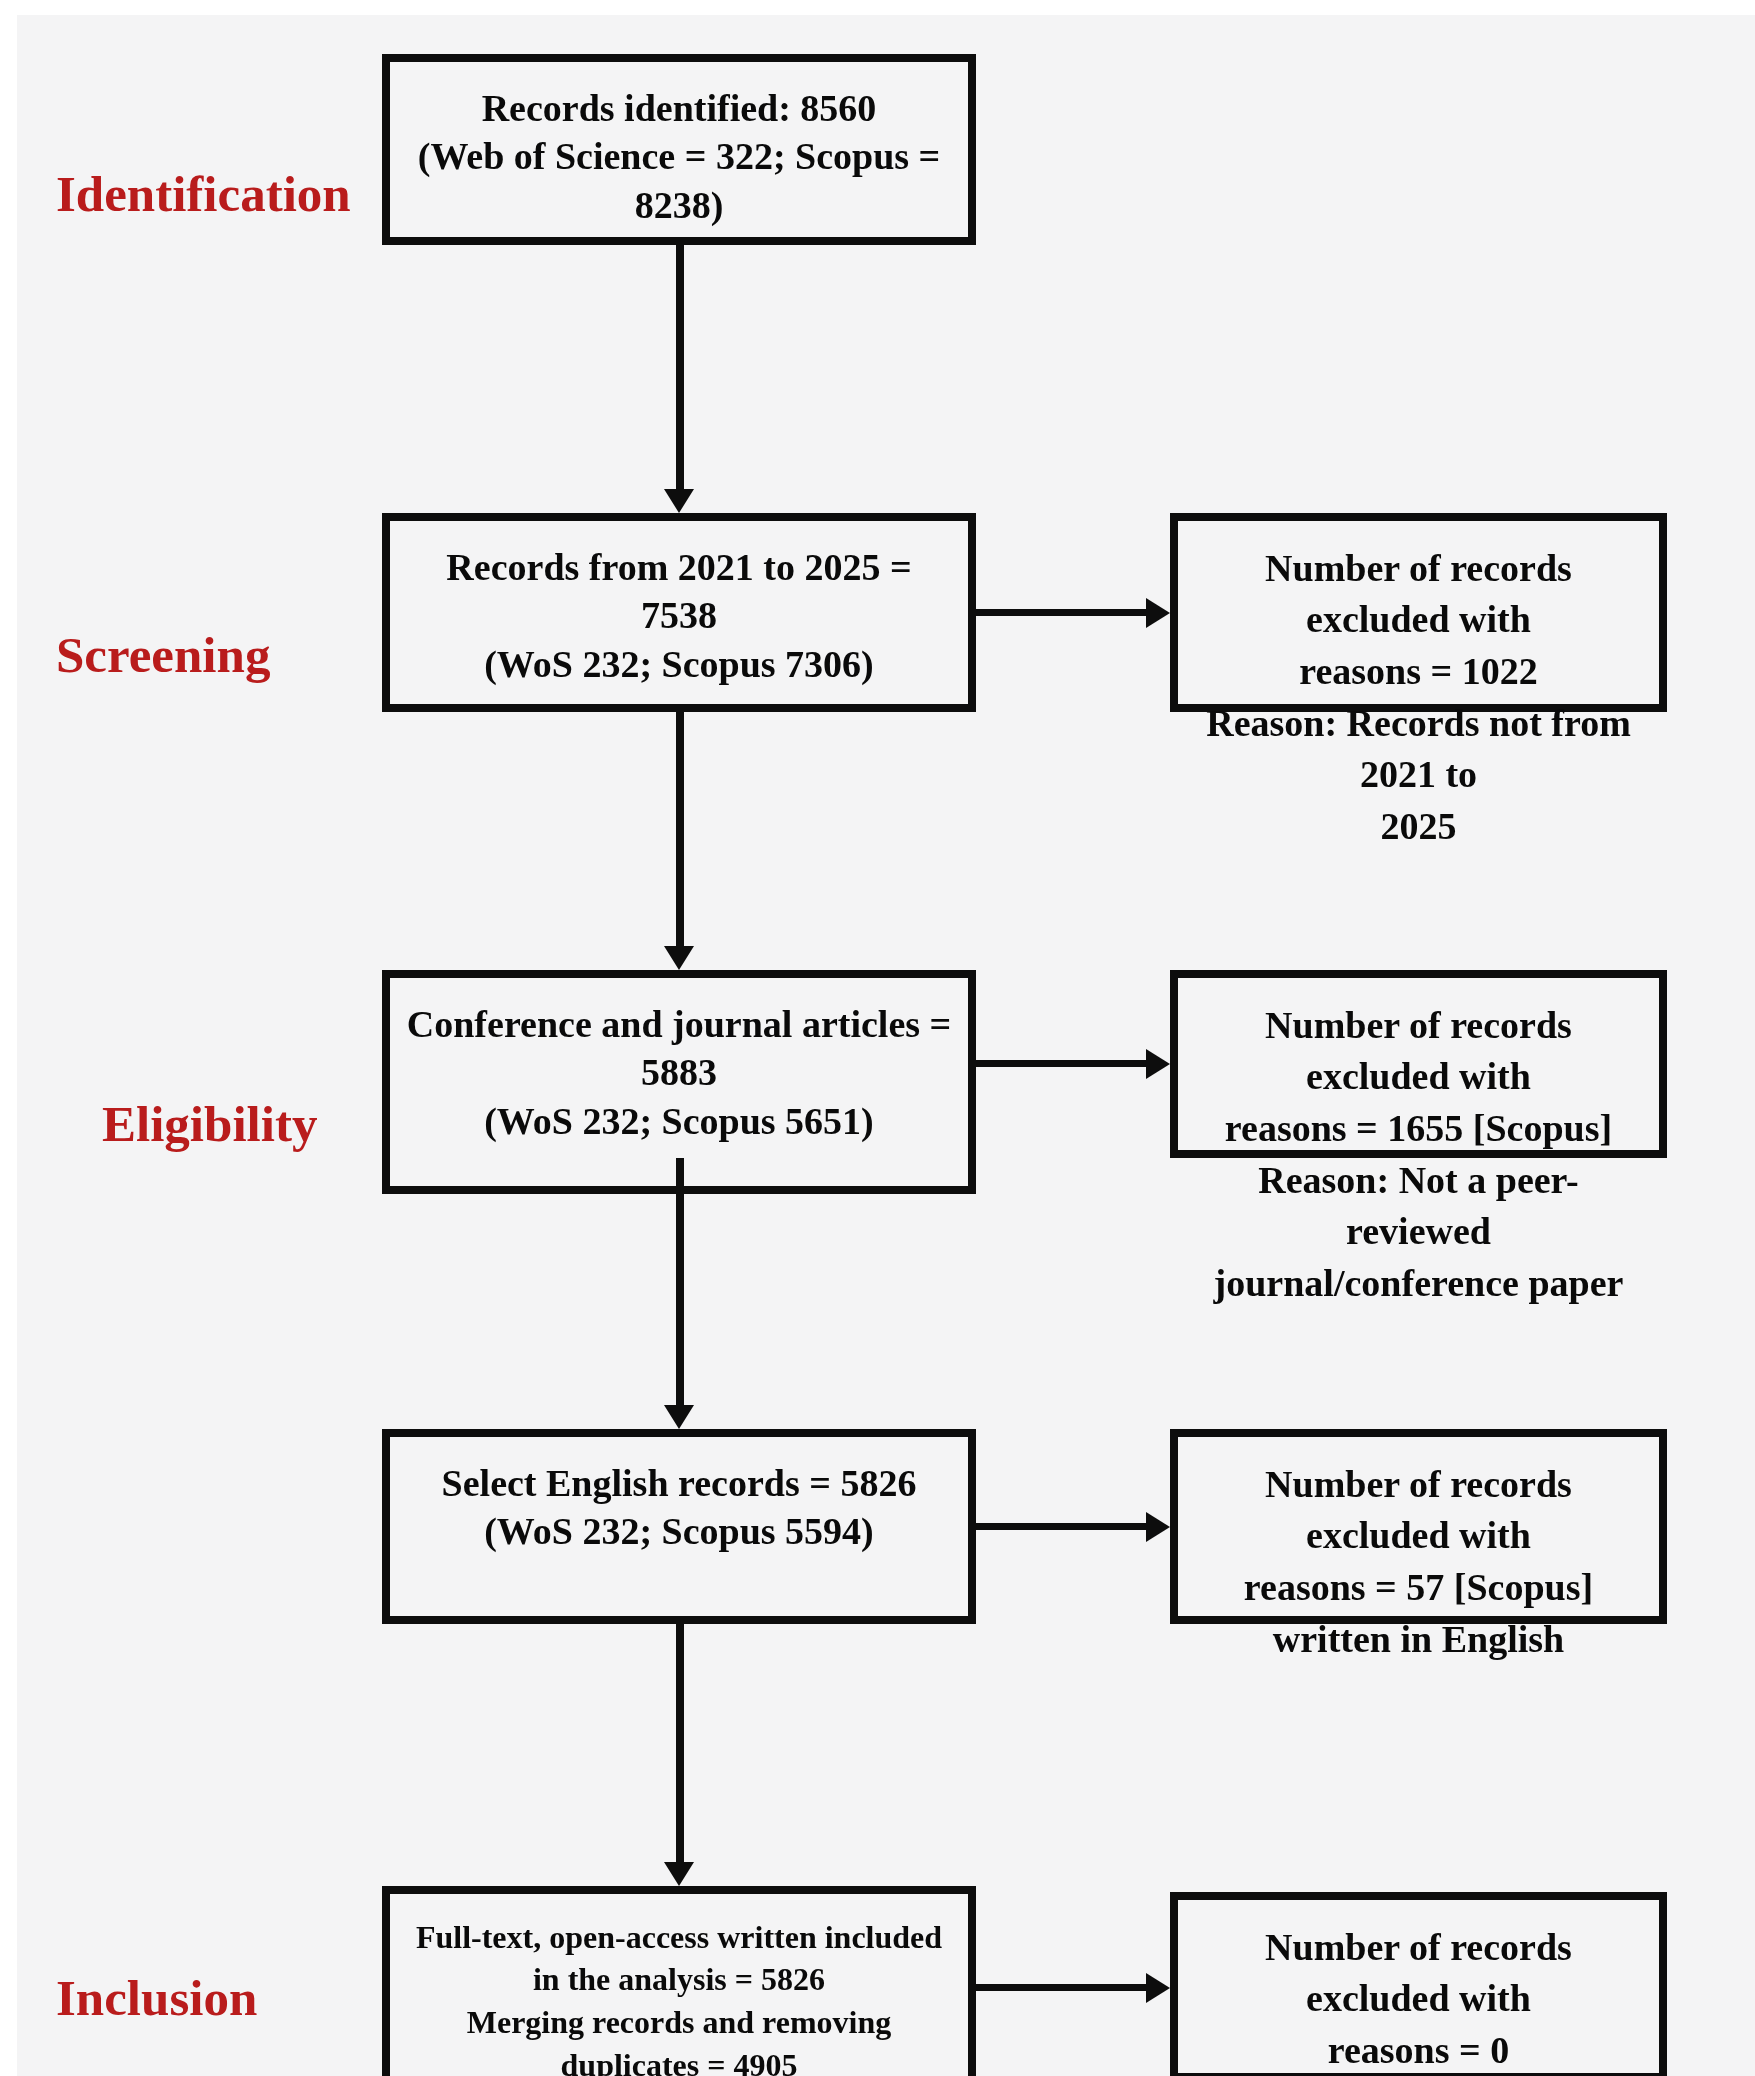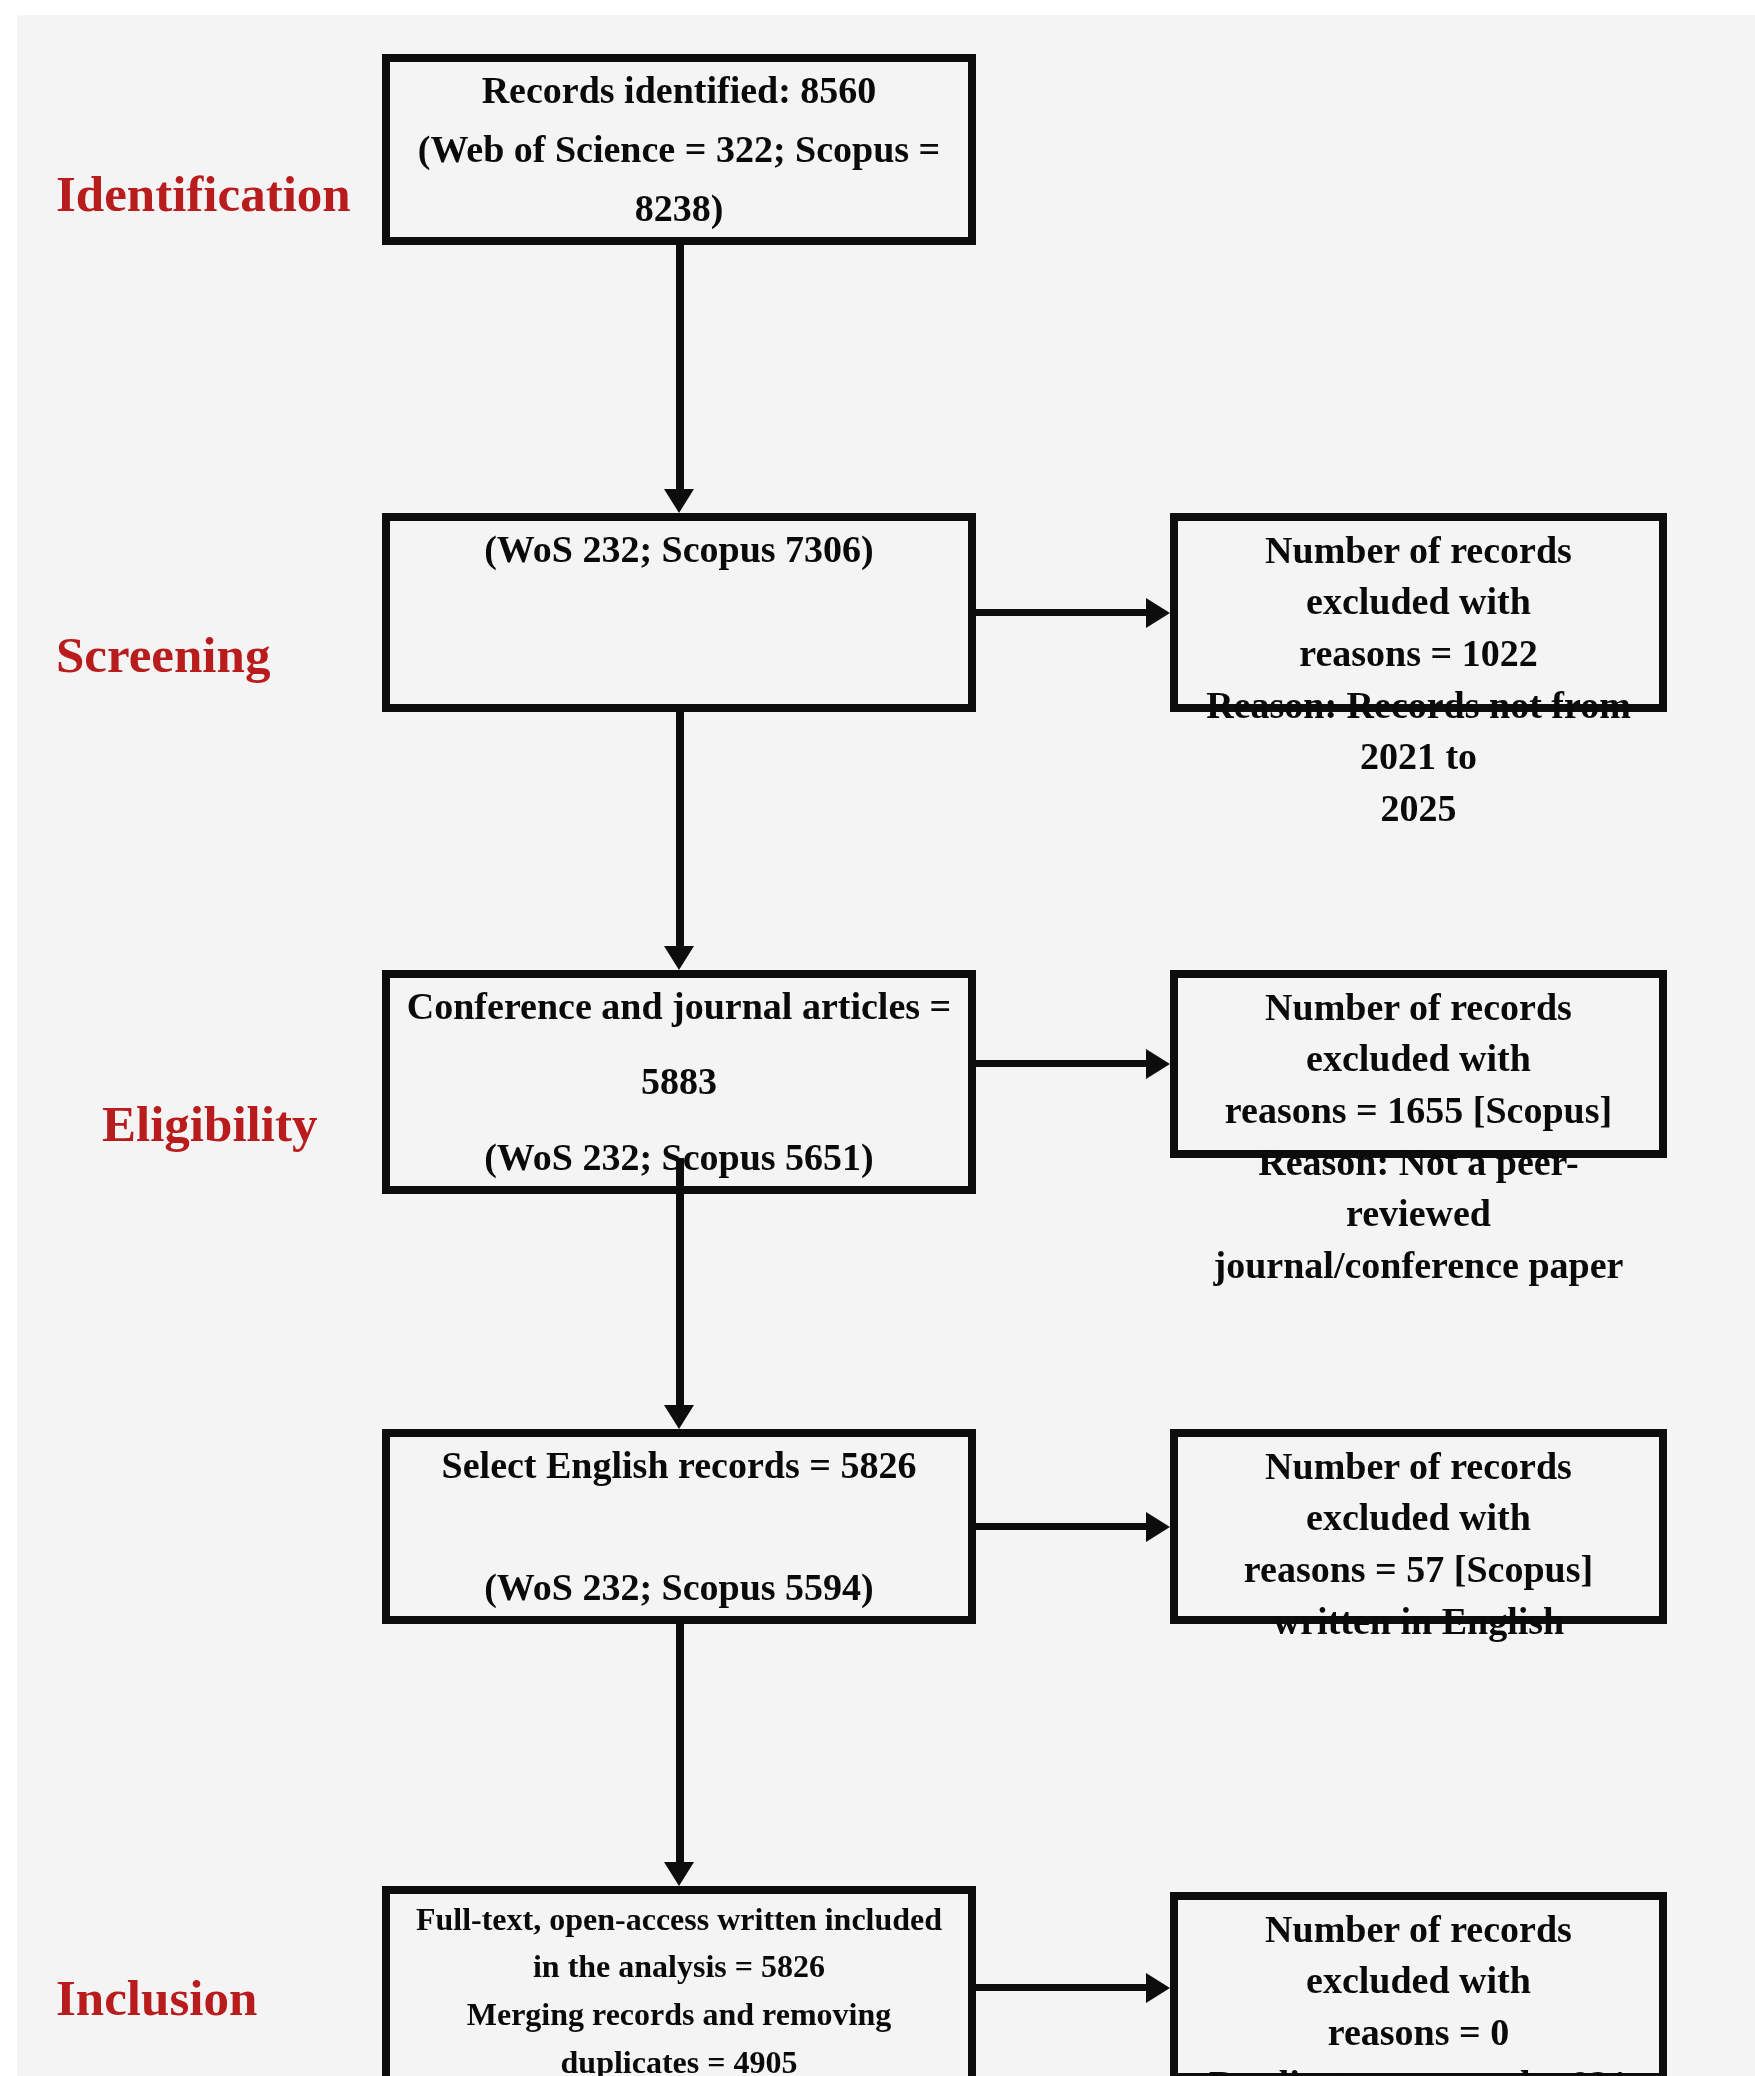--- a/index.html
+++ b/index.html
@@ -26,25 +26,25 @@
     white-space: nowrap;
   }
   .box {
     position: absolute;
     box-sizing: border-box;
     background: #f4f4f5;
     border: 8.3px solid #0d0d0d;
     display: flex;
     flex-direction: column;
     align-items: center;
-    justify-content: space-between;
+    justify-content: flex-start;
     text-align: center;
     font-weight: bold;
     color: #0a0a0a;
-    padding: 4px 16px;
+    padding: 22px 16px;
   }
   .main-box  { left: 365px;  width: 594px; font-size: 38px; line-height: 1.28; }
   .main-box.small { font-size: 32px; line-height: 1.34; }
   .side-box  { left: 1153px; width: 497px; font-size: 38px; line-height: 1.36; }
   .vline {
     position: absolute;
     left: 659px;
     width: 7.5px;
     background: #0d0d0d;
   }
@@ -83,20 +83,21 @@
     <div class="stage-label" style="top:1084px;margin-left:46px;">Eligibility</div>
     <div class="stage-label" style="top:1958px;text-align:center;">Inclusion</div>
 
     <div class="box main-box" style="top:39px; height:191px;">
         <div>Records identified: 8560</div>
         <div>(Web of Science = 322; Scopus =</div>
         <div>8238)</div>
       </div>
 
     <div class="box main-box" style="top:498px; height:199px;">
+        <div>Records from 2021 to 2025 = 7538</div>
         <div>(WoS 232; Scopus 7306)</div>
       </div>
 
     <div class="box main-box" style="top:955px; height:224px;">
         <div>Conference and journal articles =</div>
         <div>5883</div>
         <div>(WoS 232; Scopus 5651)</div>
       </div>
 
     <div class="box main-box" style="top:1414px; height:195px;">

